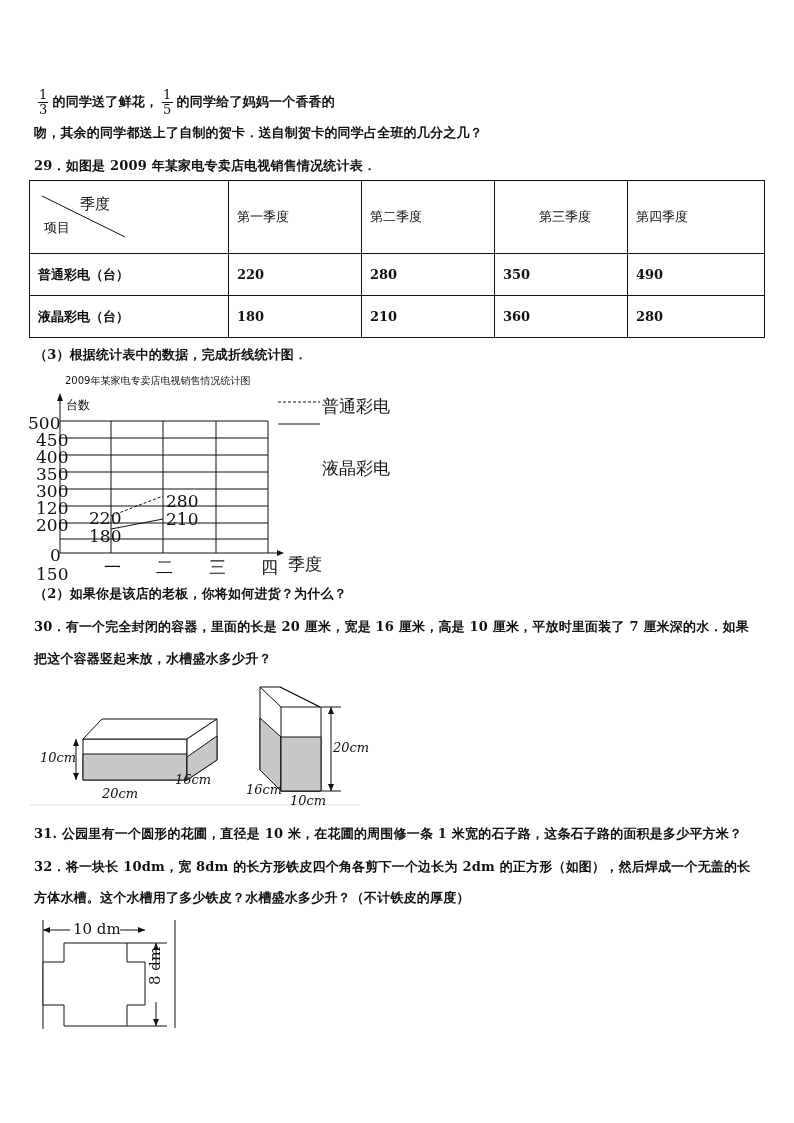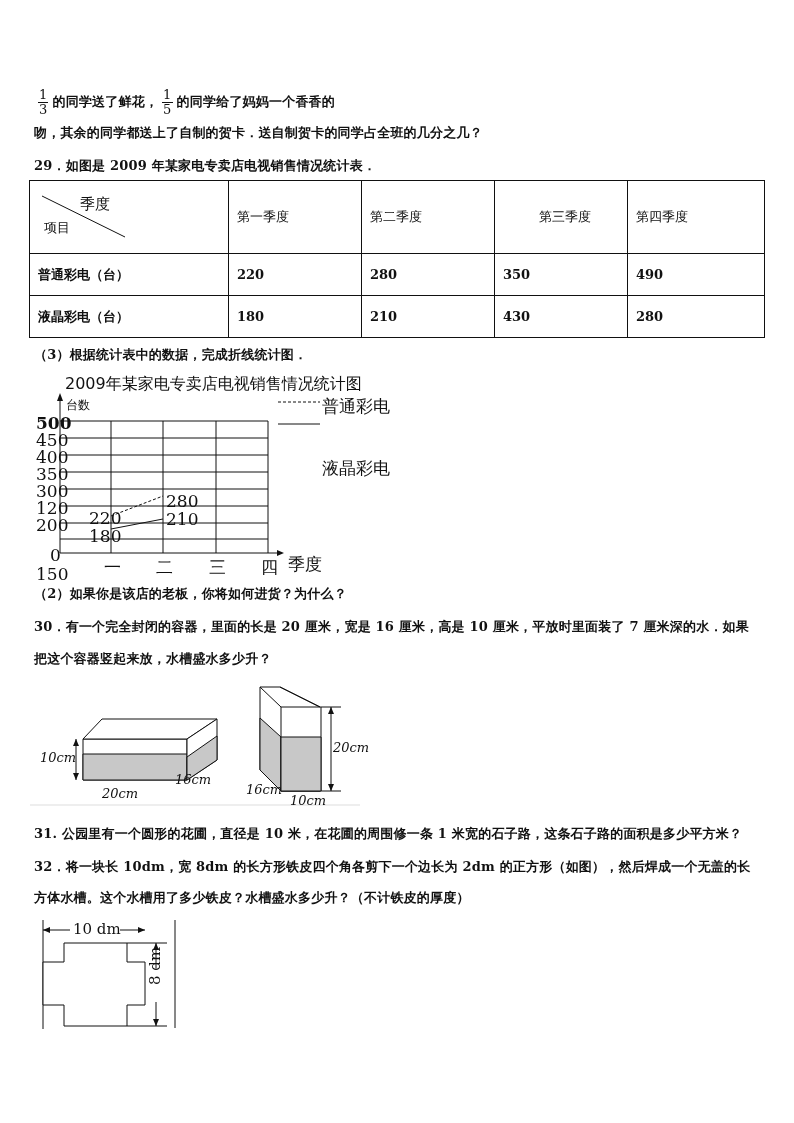--- a/index.html
+++ b/index.html
@@ -47,30 +47,30 @@
     <td class="b">普通彩电（台）</td>
     <td class="b">220</td>
     <td class="b">280</td>
     <td class="b">350</td>
     <td class="b">490</td>
   </tr>
   <tr style="height:42px;">
     <td class="b">液晶彩电（台）</td>
     <td class="b">180</td>
     <td class="b">210</td>
-    <td class="b">430</td>
+    <td class="b">360</td>
     <td class="b">280</td>
   </tr>
 </tbody>
   </table>
 
 <div class="line" style="top:346px;">（3）根据统计表中的数据，完成折线统计图．</div>
 
 <div style="position:absolute;left:0;top:0;">
-  <span class="txt" style="left:65px;top:374px;font-family:'DejaVu Sans',sans-serif;font-size:16px;">2009年某家电专卖店电视销售情况统计图</span>
+  <span class="txt" style="left:65px;top:374px;font-family:'DejaVu Sans',sans-serif;font-size:10px;">2009年某家电专卖店电视销售情况统计图</span>
   <span class="txt" style="left:66px;top:397px;font-family:'DejaVu Sans',sans-serif;font-size:12px;">台数</span>
   <svg class="svgabs" style="left:0;top:0" width="400" height="580">
 
     <line x1="60" y1="397" x2="60" y2="553" stroke="#111" stroke-width="1"></line>
     <polygon points="60,393 57,401 63,401" fill="#111"></polygon>
 
     <g stroke="#111" stroke-width="1">
       <line x1="60" y1="421" x2="268" y2="421"></line>
       <line x1="60" y1="438" x2="268" y2="438"></line>
       <line x1="60" y1="455" x2="268" y2="455"></line>
@@ -88,21 +88,21 @@
     </g>
     <polygon points="284,553 277,550 277,556" fill="#111"></polygon>
 
     <line x1="111" y1="516" x2="163" y2="496" stroke="#111" stroke-width="1" stroke-dasharray="3,2"></line>
     <line x1="111" y1="529" x2="163" y2="519" stroke="#111" stroke-width="1"></line>
 
     <line x1="278" y1="402" x2="320" y2="402" stroke="#111" stroke-width="1" stroke-dasharray="3,2"></line>
     <line x1="278" y1="424" x2="320" y2="424" stroke="#111" stroke-width="1"></line>
   </svg>
 
-  <span class="txt" style="left:36px;top:413px;font-weight:bold;">500</span>
+  <span class="txt" style="left:28px;top:413px;">500</span>
   <span class="txt" style="left:36px;top:430px;">450</span>
   <span class="txt" style="left:36px;top:447px;">400</span>
   <span class="txt" style="left:36px;top:464px;">350</span>
   <span class="txt" style="left:36px;top:481px;">300</span>
   <span class="txt" style="left:36px;top:498px;">120</span>
   <span class="txt" style="left:36px;top:515px;">200</span>
   <span class="txt" style="left:36px;top:532px;margin-top:32px;">150</span>
   <span class="txt" style="left:50px;top:545px;">0</span>
 
   <span class="txt" style="left:104px;top:556px;font-family:'DejaVu Sans',sans-serif;">一</span>

